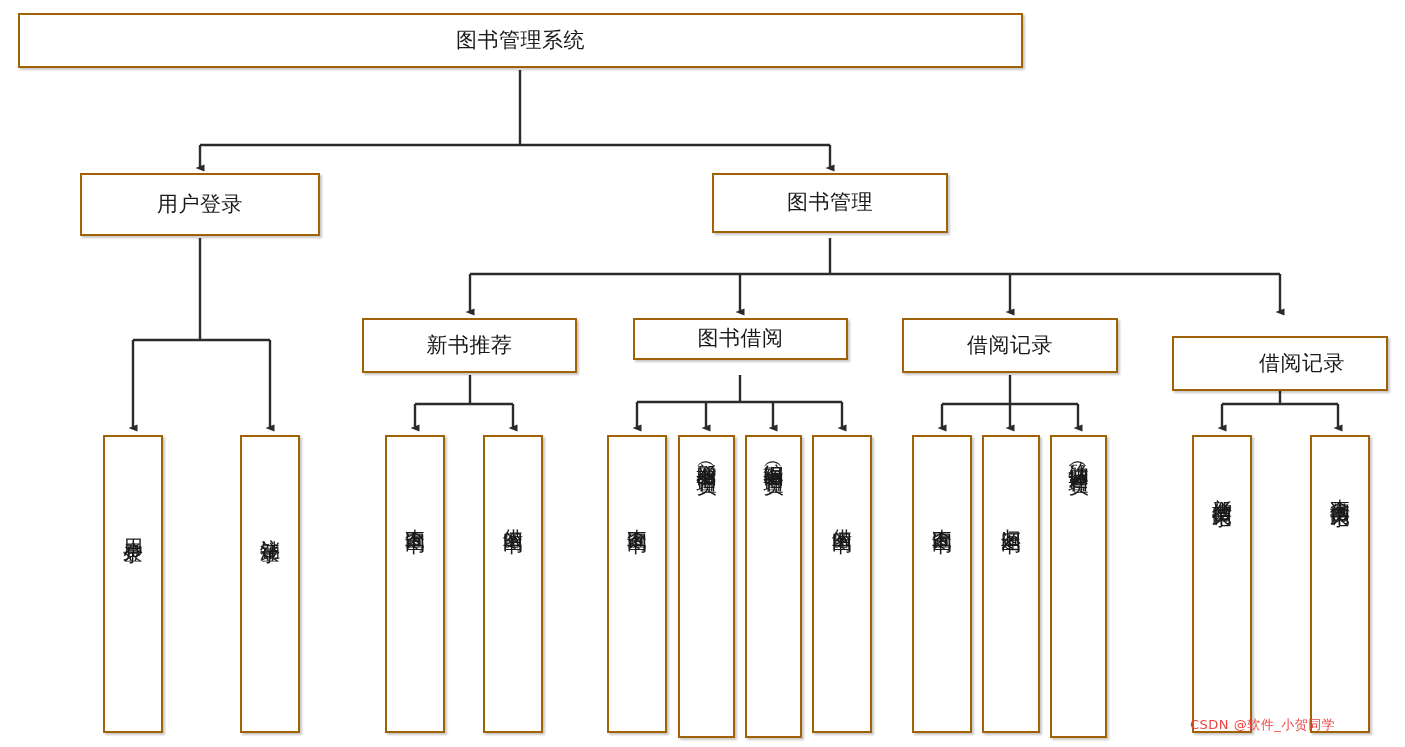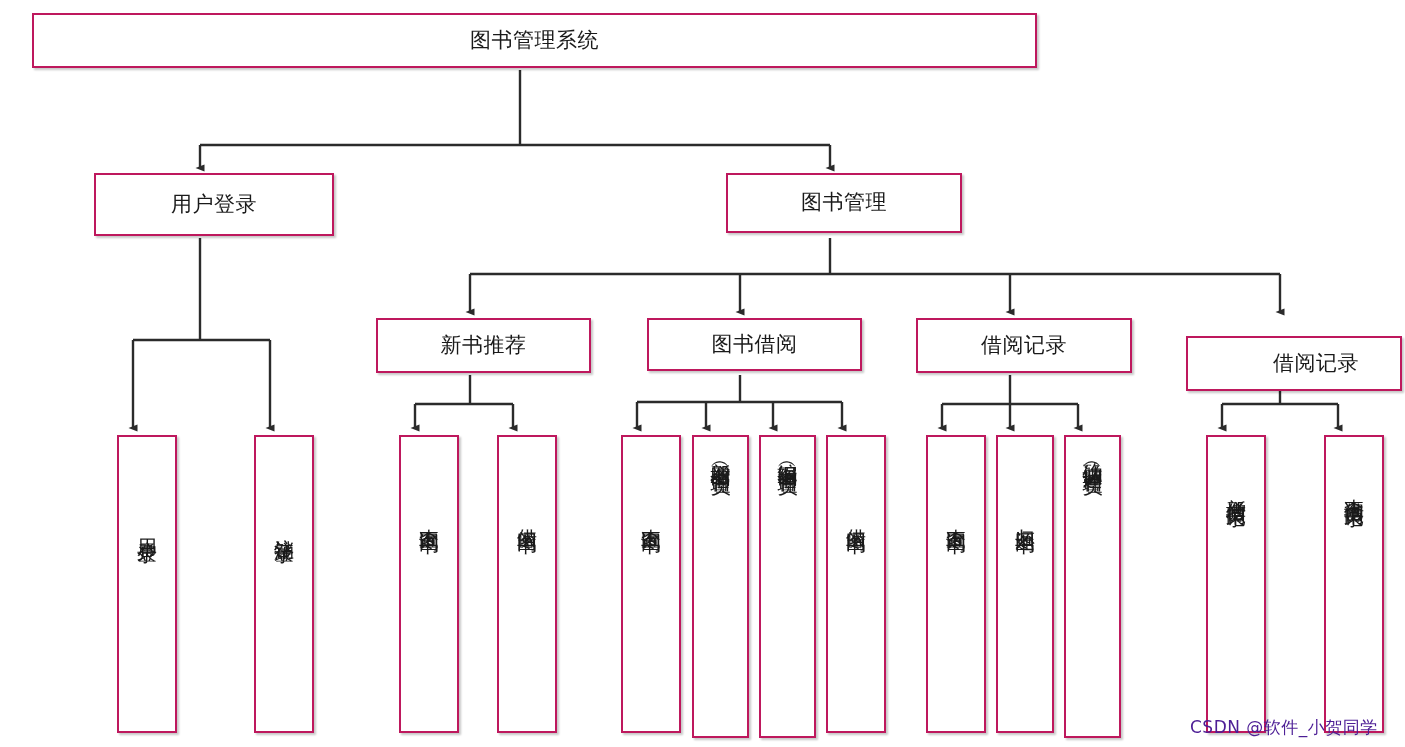--- a/index.html
+++ b/index.html
@@ -19,28 +19,27 @@
     position: absolute;
     left: 0;
     top: 0;
     width: 1405px;
     height: 747px;
     pointer-events: none;
   }
   .node {
     position: absolute;
     box-sizing: border-box;
-    border: 2px solid #be185d;
+    border: 2px solid #a16207;
     background: #ffffff;
     box-shadow: 2px 2px 2px rgba(0,0,0,0.22);
     display: flex;
     align-items: center;
     justify-content: center;
     z-index: 2;
-    margin-left: 14px;
   }
   .node.horiz .label {
     font-size: 21px;
     color: #1a1a1a;
     line-height: 1.1;
     letter-spacing: 0.5px;
     white-space: nowrap;
   }
   .node.vert {
     align-items: flex-start;
@@ -51,22 +50,22 @@
     writing-mode: vertical-rl;
     text-orientation: upright;
     font-size: 20px;
     color: #1a1a1a;
     letter-spacing: 2px;
     line-height: 1.15;
     white-space: nowrap;
   }
   .watermark {
     position: absolute;
-    font-size: 17px;
-    color: #4c1d95;
+    font-size: 13px;
+    color: #ef4444;
     letter-spacing: 0.5px;
     white-space: nowrap;
     z-index: 5;
   }
 </style>
 </head>
 <body>
 
 <div id="canvas">
 
@@ -129,21 +128,21 @@
   <div class="node horiz" style="left:80px; top:173px; width:240px; height:63px;">
     <span class="label">用户登录</span>
   </div>
   <div class="node horiz" style="left:712px; top:173px; width:236px; height:60px;">
     <span class="label">图书管理</span>
   </div>
 
   <div class="node horiz" style="left:362px; top:318px; width:215px; height:55px;">
     <span class="label">新书推荐</span>
   </div>
-  <div class="node horiz" style="left:633px; top:318px; width:215px; height:53px;">
+  <div class="node horiz" style="left:633px; top:318px; width:215px; height:42px;">
     <span class="label">图书借阅</span>
   </div>
   <div class="node horiz" style="left:902px; top:318px; width:216px; height:55px;">
     <span class="label">借阅记录</span>
   </div>
   <div class="node horiz" style="left:1172px; top:336px; width:216px; height:55px;padding-left:44px;">
     <span class="label">借阅记录</span>
   </div>
 
   <div class="node vert" style="left:103px; top:435px; width:60px; height:298px; padding-top:86px;">

